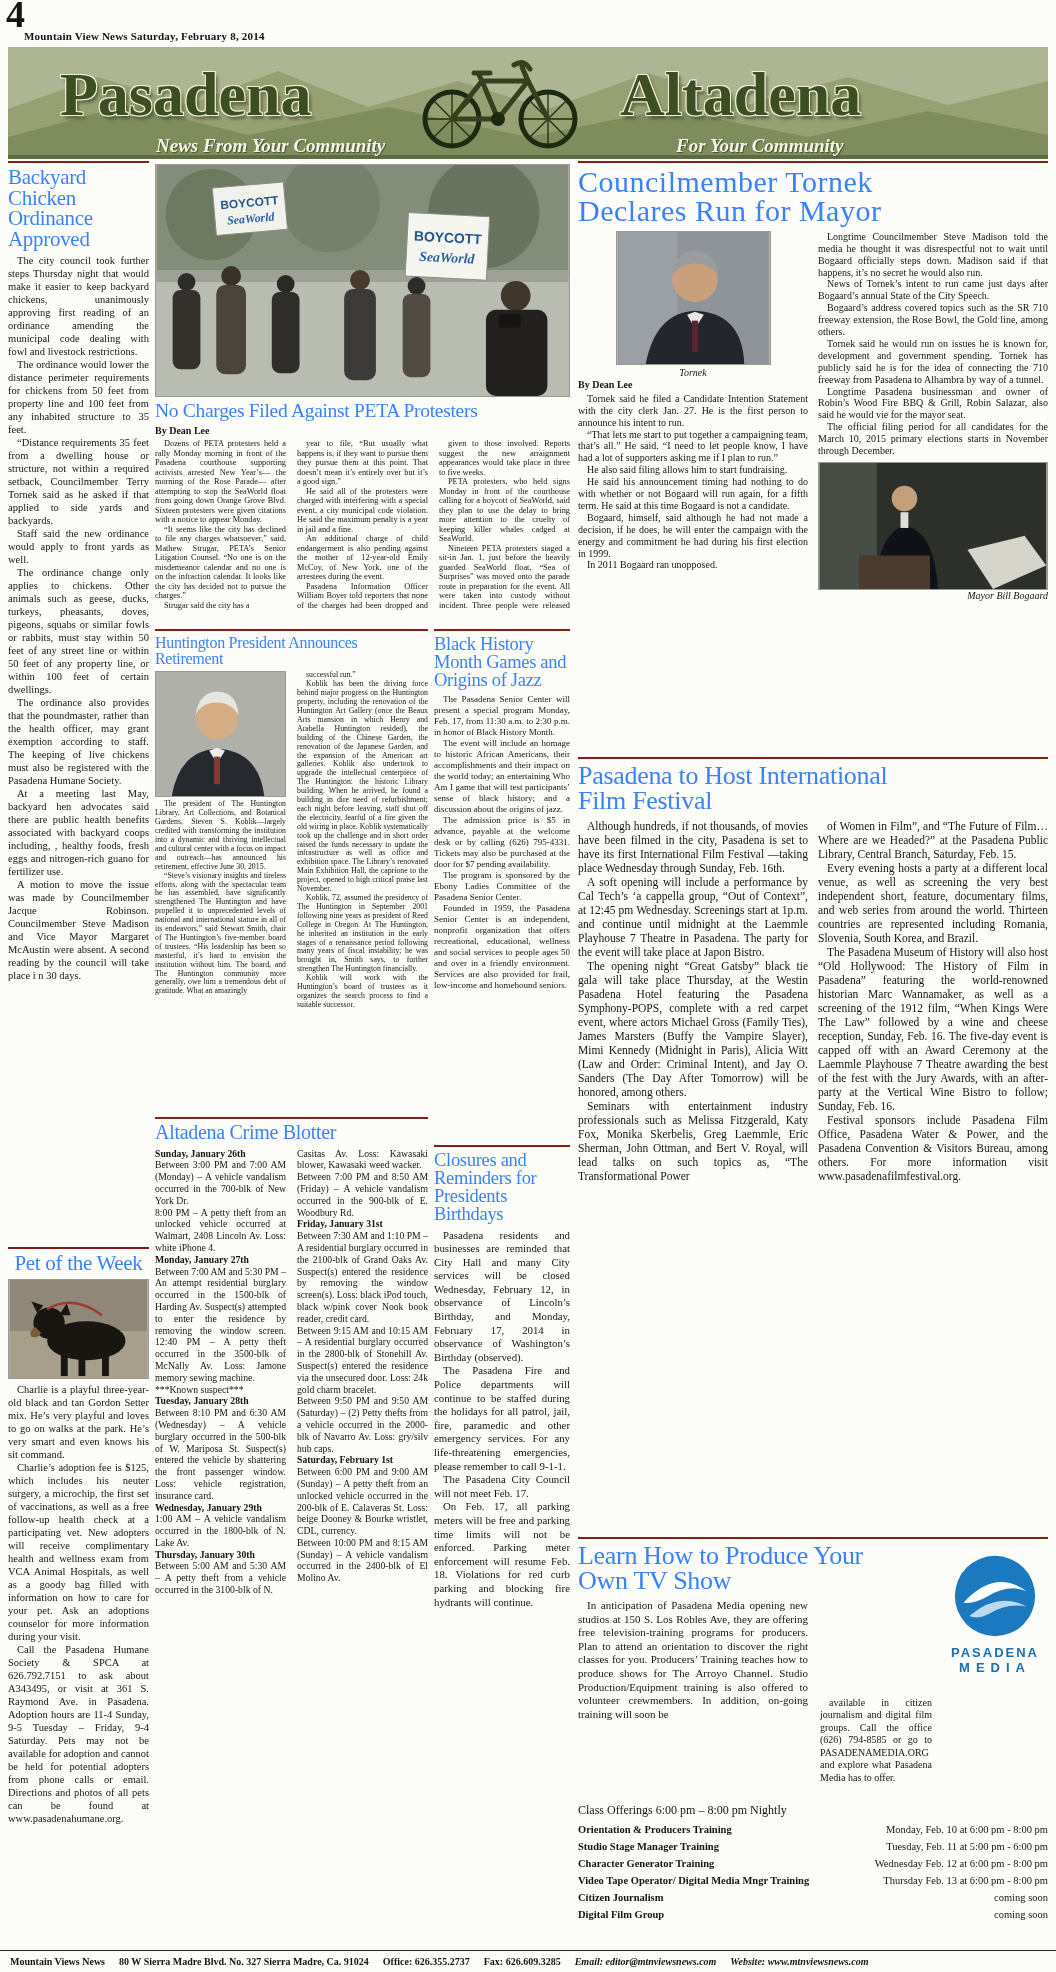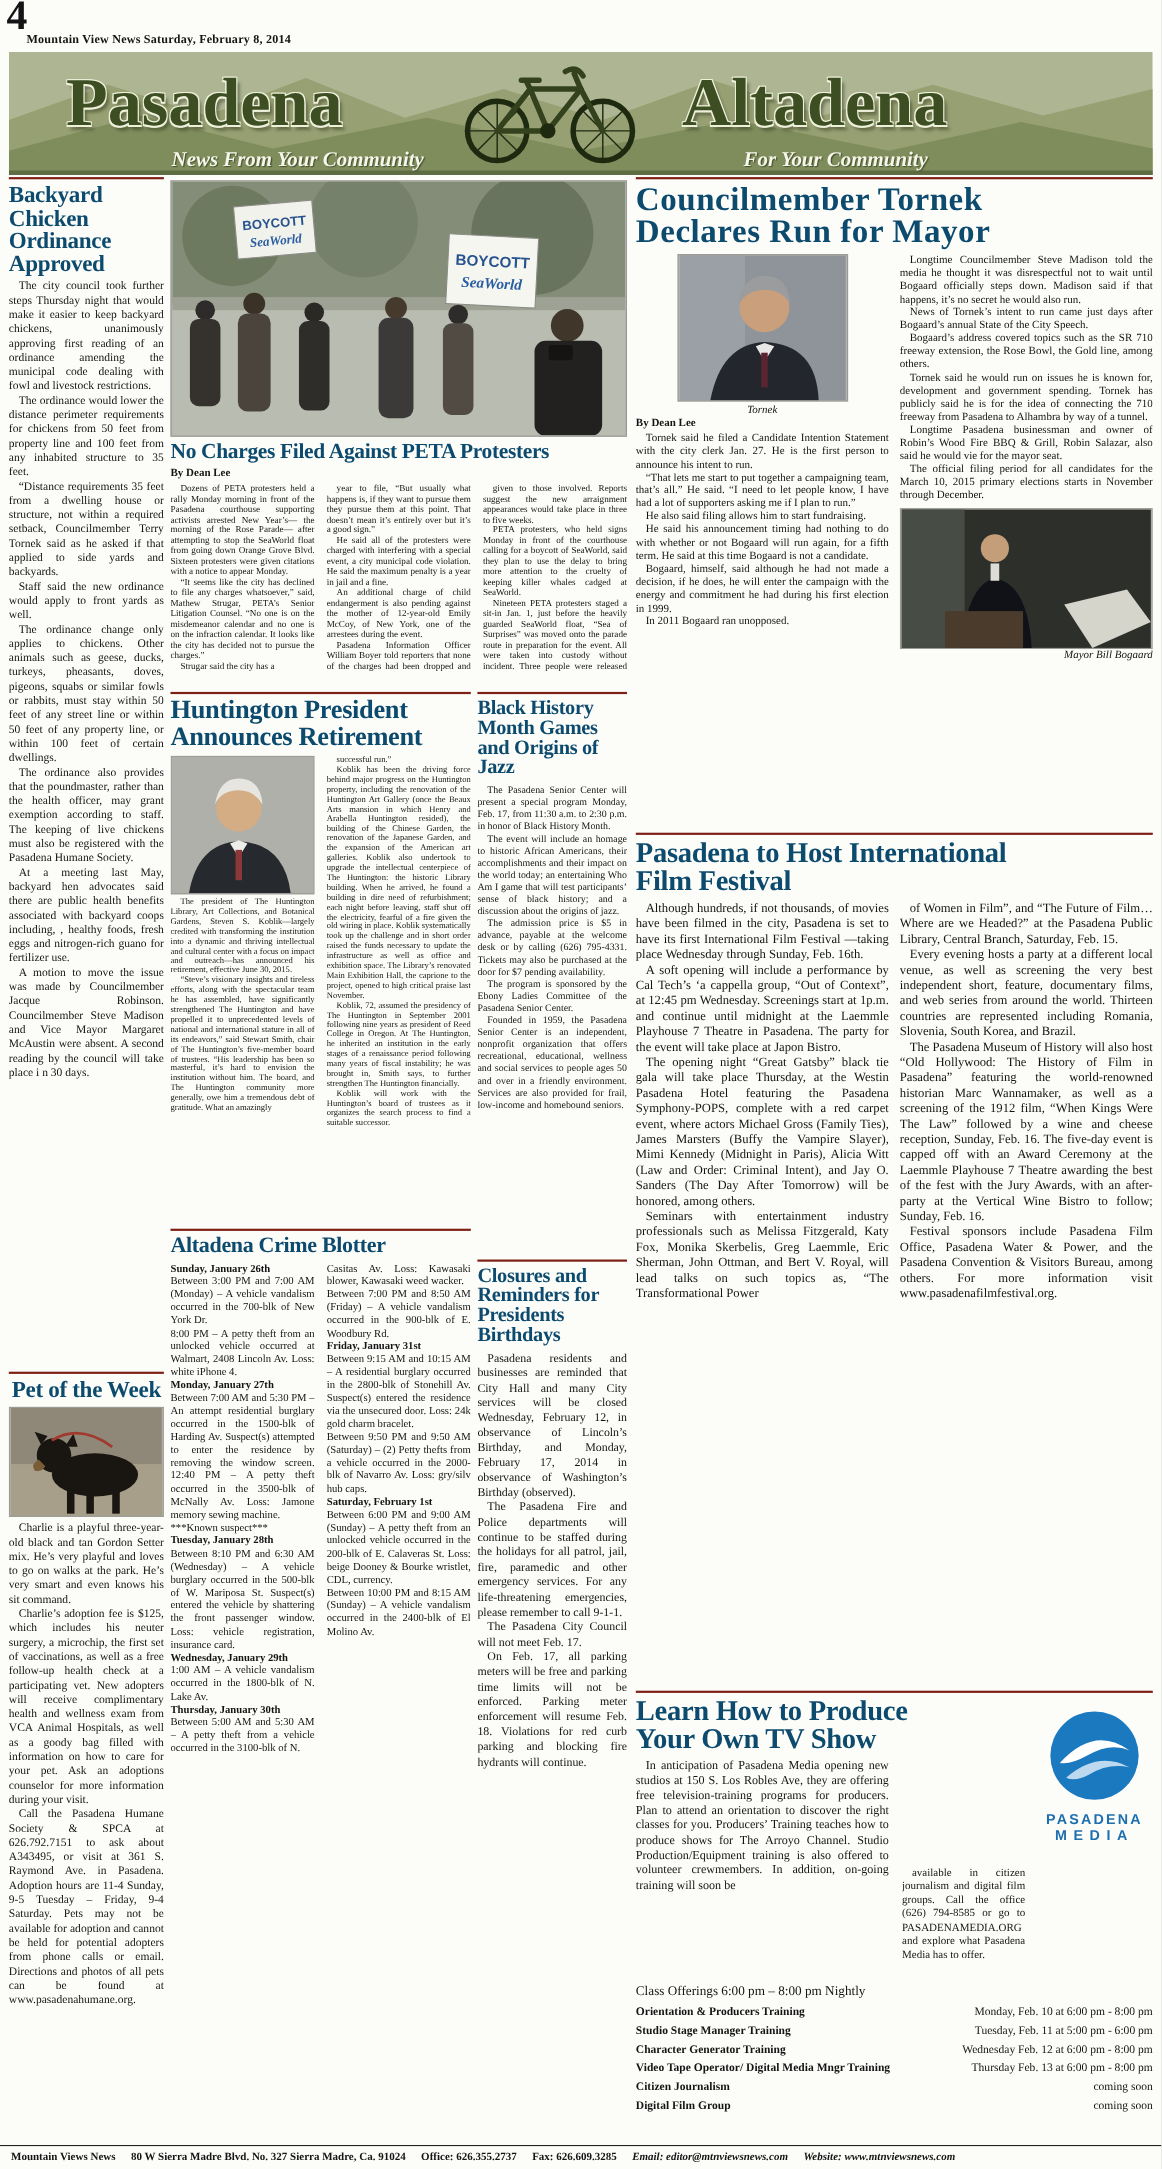--- a/index.html
+++ b/index.html
@@ -17,21 +17,21 @@
   .mast-title.left{left:52px;top:16px;}
   .mast-title.right{left:612px;top:16px;}
   .tagline{position:absolute;font-size:19px;font-weight:bold;font-style:italic;color:#f6f7ea;
      text-shadow:1px 1px 1px #44502c;}
   .tagline.left{left:148px;top:88px;}
   .tagline.right{left:668px;top:88px;}
   .bike{position:absolute;left:402px;top:6px;}
   
   .article{position:absolute;overflow:hidden;}
   .ruled{border-top:2.5px solid #7e2015;padding-top:4px;}
-  .hl{color:#0c4a6e;font-weight:bold;line-height:.98;letter-spacing:-.3px;margin:0 0 5px 0;}
+  .hl{color:#3b82f6;font-weight:normal;line-height:.98;letter-spacing:-.3px;margin:0 0 5px 0;}
   .hl.center{text-align:center;}
   .byline{font-size:10px;font-weight:bold;margin:1px 0 3px 0;}
   .cols{display:flex;align-items:flex-start;}
   .col{overflow:hidden;}
   .body{overflow:hidden;}
   p{margin:0;text-align:justify;text-indent:9px;}
   p.b{font-weight:bold;text-indent:0;}
   .noindent p{text-indent:0;}
   .cap{font-size:10px;font-style:italic;}
   .cap.center{text-align:center;text-indent:0;}
@@ -201,21 +201,21 @@
         </div>
       <div class="col" style="width:131px;height:172px;">
           <p>given to those involved. Reports suggest the new arraignment appearances would take place in three to five weeks.</p>
           <p>PETA protesters, who held signs Monday in front of the courthouse calling for a boycott of SeaWorld, said they plan to use the delay to bring more attention to the cruelty of keeping killer whales cadged at SeaWorld.</p>
           <p>Nineteen PETA protesters staged a sit-in Jan. 1, just before the heavily guarded SeaWorld float, “Sea of Surprises” was moved onto the parade route in preparation for the event. All were taken into custody without incident. Three people were released without being arrested.</p>
         </div>
     </div>
   </section>
 
   <section class="article ruled t-hunt" style="left:155px;top:629px;width:273px;height:486px;">
-    <h2 class="hl" style="font-size:24px;">Huntington President Announces Retirement</h2>
+    <h2 class="hl" style="font-size:16px;">Huntington President Announces Retirement</h2>
     <div class="cols" style="gap:11px;">
       <div class="col" style="width:131px;height:430px;">
         <div class="photo" style="width:129px;height:124px;margin-bottom:3px;">
           <svg viewBox="0 0 131 126">
             <rect width="131" height="126" fill="#b5b5af"></rect>
             <rect width="131" height="126" fill="#a8aaa2" opacity=".4"></rect>
             <circle cx="62" cy="48" r="21" fill="#d4ad85"></circle>
             <path d="M40,44 q4,-24 22,-24 q20,0 22,24 q-8,-13 -22,-13 q-16,0 -22,13 Z" fill="#e7e5e0"></path>
             <path d="M16,126 q8,-46 46,-48 q42,2 48,48 Z" fill="#26292e"></path>
             <path d="M54,80 l8,13 l8,-13 l-8,-3 z" fill="#ededea"></path>
@@ -250,20 +250,21 @@
           <p>Between 8:10 PM and 6:30 AM (Wednesday) – A vehicle burglary occurred in the 500-blk of W. Mariposa St. Suspect(s) entered the vehicle by shattering the front passenger window. Loss: vehicle registration, insurance card.</p>
           <p class="b">Wednesday, January 29th</p>
           <p>1:00 AM – A vehicle vandalism occurred in the 1800-blk of N. Lake Av.</p>
           <p class="b">Thursday, January 30th</p>
           <p>Between 5:00 AM and 5:30 AM – A petty theft from a vehicle occurred in the 3100-blk of N.</p>
         </div>
       <div class="col" style="width:131px;height:790px;">
           <p>Casitas Av. Loss: Kawasaki blower, Kawasaki weed wacker.</p>
           <p>Between 7:00 PM and 8:50 AM (Friday) – A vehicle vandalism occurred in the 900-blk of E. Woodbury Rd.</p>
           <p class="b">Friday, January 31st</p>
+          <p>Between 7:30 AM and 1:10 PM – A residential burglary occurred in the 2100-blk of Grand Oaks Av. Suspect(s) entered the residence by removing the window screen(s). Loss: black iPod touch, black w/pink cover Nook book reader, credit card.</p>
           <p>Between 9:15 AM and 10:15 AM – A residential burglary occurred in the 2800-blk of Stonehill Av. Suspect(s) entered the residence via the unsecured door. Loss: 24k gold charm bracelet.</p>
           <p>Between 9:50 PM and 9:50 AM (Saturday) – (2) Petty thefts from a vehicle occurred in the 2000-blk of Navarro Av. Loss: gry/silv hub caps.</p>
           <p class="b">Saturday, February 1st</p>
           <p>Between 6:00 PM and 9:00 AM (Sunday) – A petty theft from an unlocked vehicle occurred in the 200-blk of E. Calaveras St. Loss: beige Dooney &amp; Bourke wristlet, CDL, currency.</p>
           <p>Between 10:00 PM and 8:15 AM (Sunday) – A vehicle vandalism occurred in the 2400-blk of El Molino Av.</p>
         </div>
     </div>
   </section>
 
   <section class="article ruled t-black" style="left:434px;top:629px;width:136px;height:514px;">

